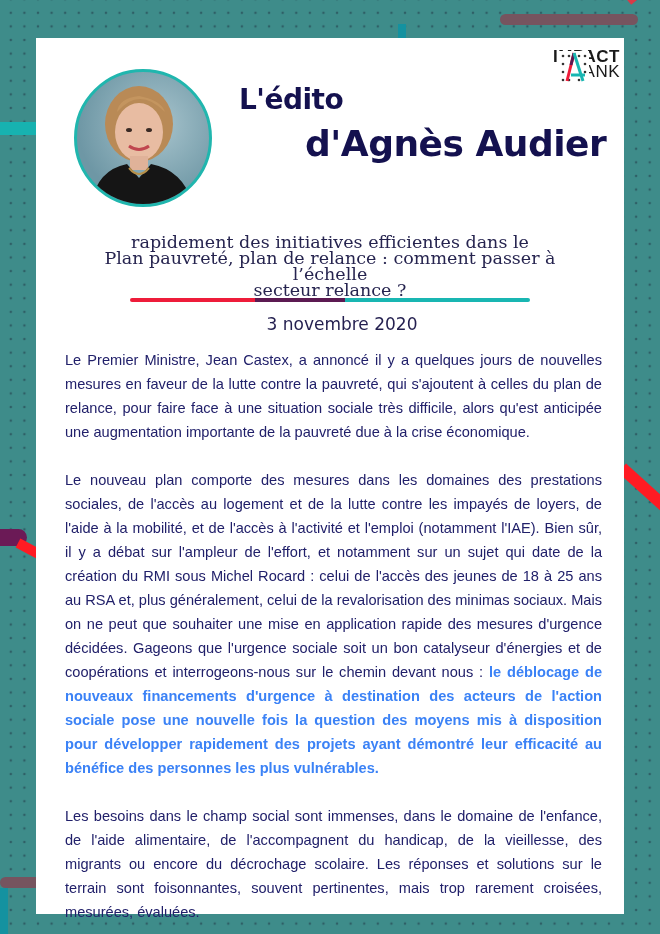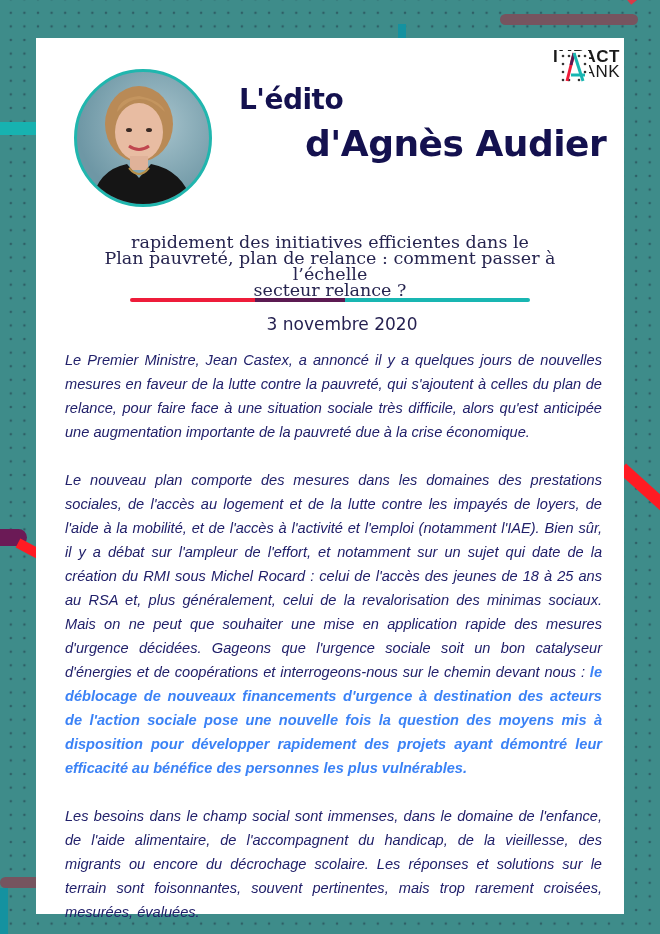--- a/index.html
+++ b/index.html
@@ -48,21 +48,21 @@
   .divider .seg1 { width: 125px; background: #ee1c3a; }
   .divider .seg2 { width: 90px; background: #5c1a52; }
   .divider .seg3 { flex: 1; background: #19b6b2; }
   .date { position: absolute; top: 276px; left: 0; width: 612px; text-align: center; font-family: "DejaVu Sans", sans-serif; font-size: 17px; color: #231f4f; }
 
   .body-text {
     position: absolute; left: 29px; width: 537px; top: 310px;
     font-family: "Liberation Sans", sans-serif; font-size: 14.6px; line-height: 24px;
     color: #21206a; text-align: justify;
   }
-  .body-text p { margin: 0 0 24px 0; font-style: italic; }
+  .body-text p { margin: 0 0 24px 0; }
   .body-text b { color: #3b82f6; }
 </style>
 </head>
 <body>
 
 <div class="deco bar-top-blue"></div>
 <div class="deco bar-top"></div>
 <div class="deco bar-top-red"></div>
 <div class="deco bar-left-cyan"></div>
 <div class="deco bar-left-purple"></div>

